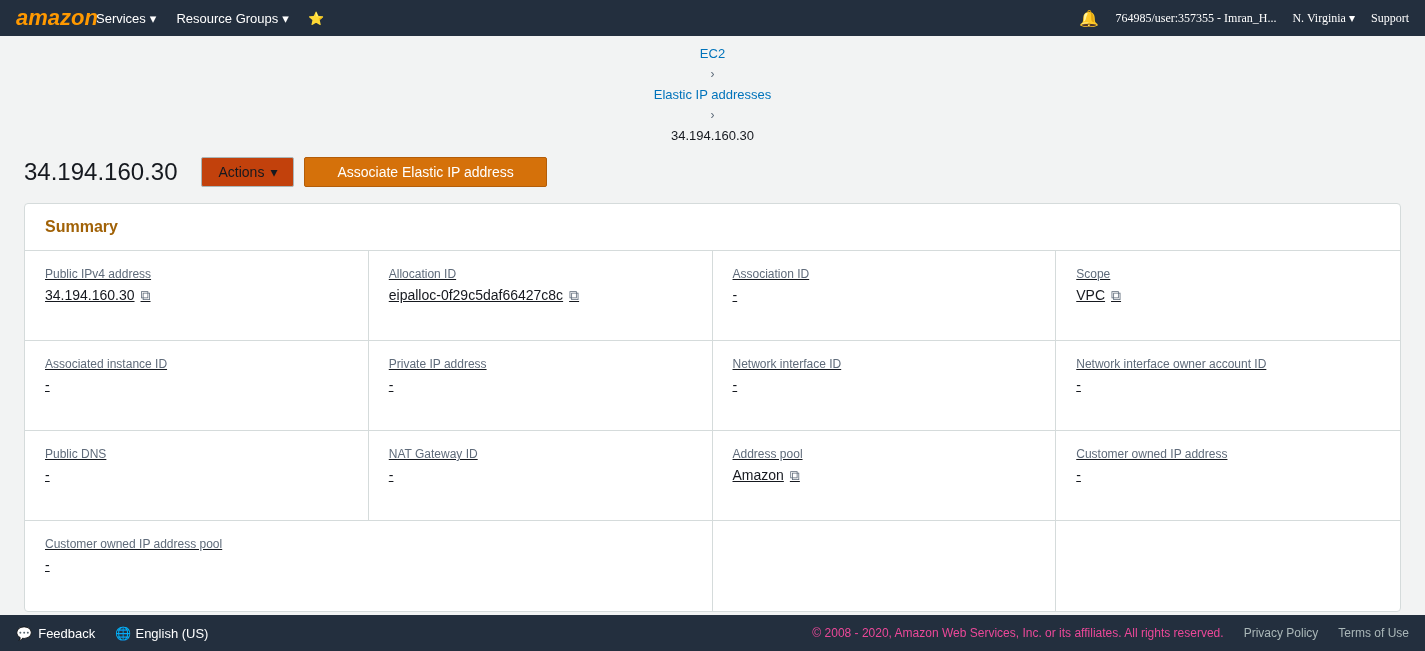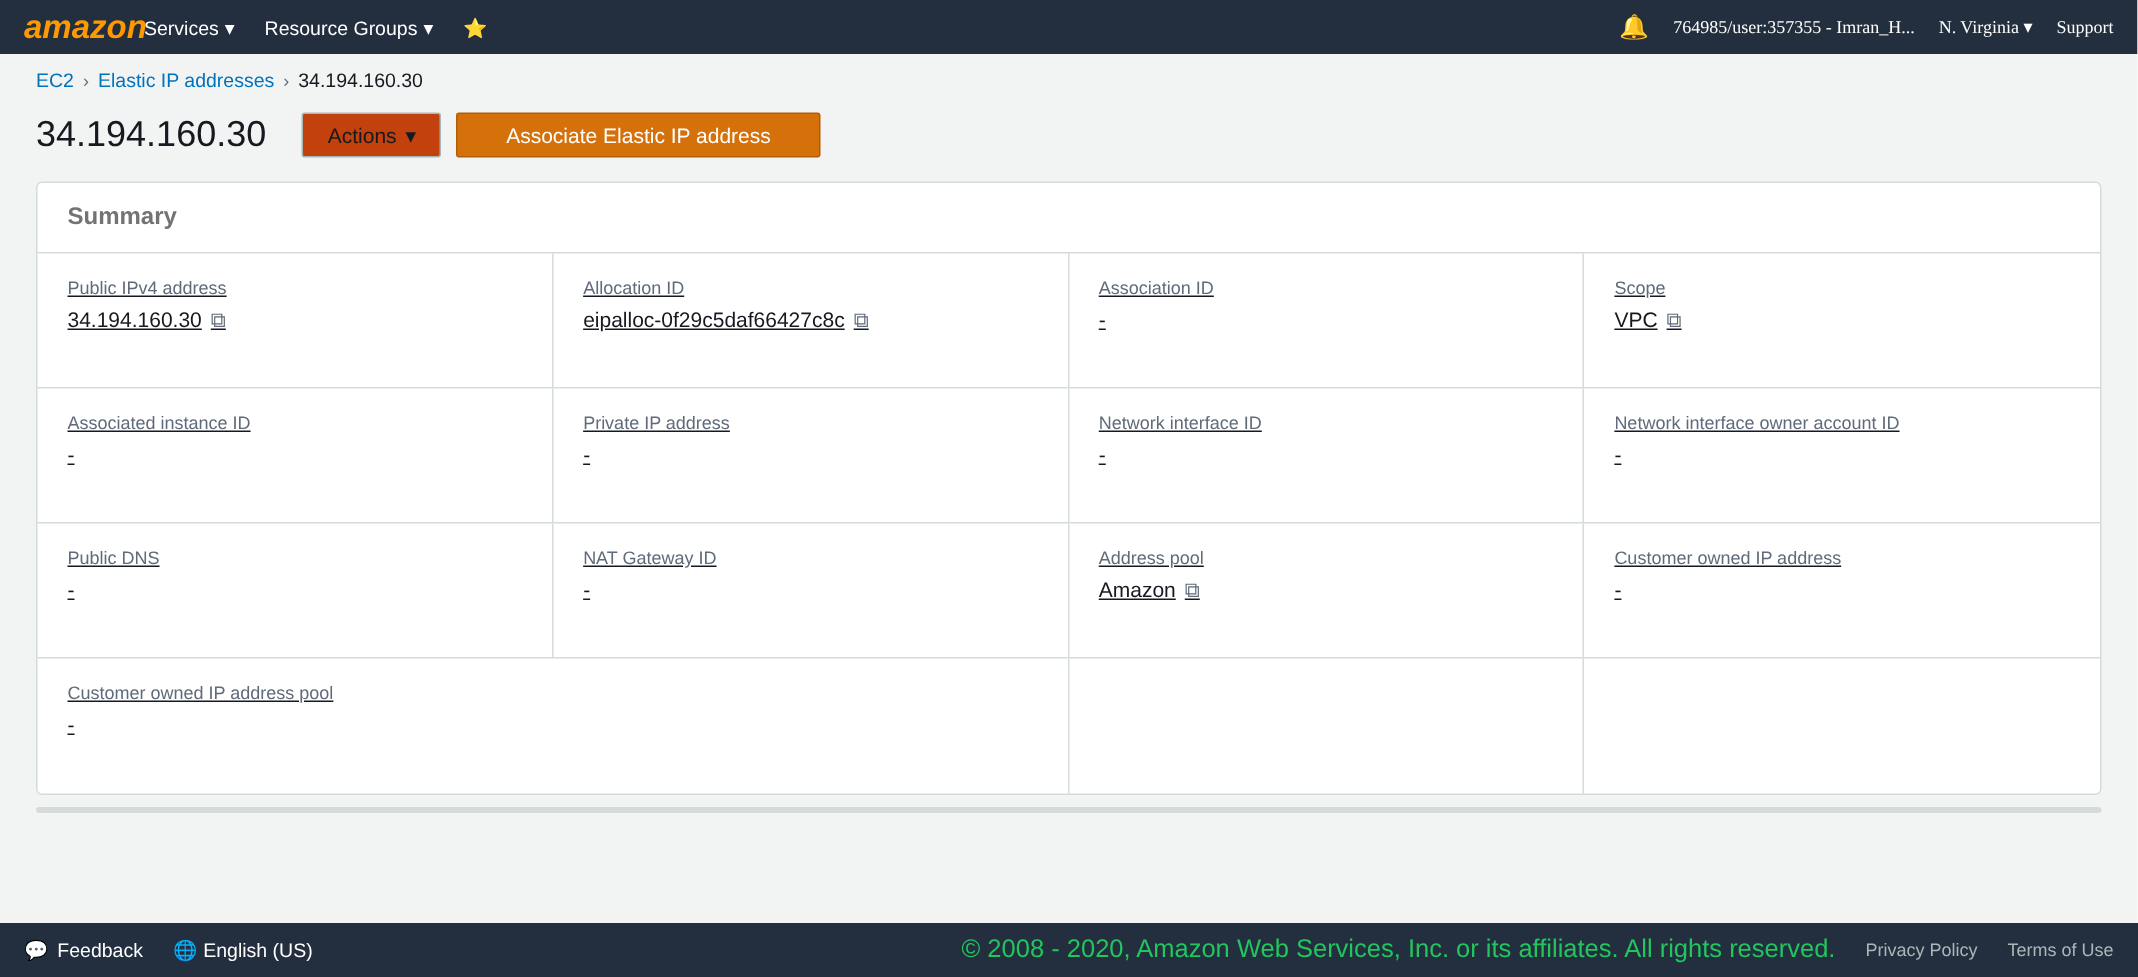--- a/index.html
+++ b/index.html
@@ -55,20 +55,21 @@
       font-family: Liberation Serif, serif;
     }
 
     
     .breadcrumb {
       padding: 10px 24px 6px;
       display: flex;
       align-items: center;
       gap: 6px;
       font-size: 13px;
+      flex-direction: column;
     }
     .breadcrumb-link {
       color: #0073bb;
       cursor: pointer;
       text-decoration: none;
     }
     .breadcrumb-sep {
       color: #5f6b7a;
       font-size: 12px;
     }
@@ -124,21 +125,21 @@
       margin: 0 24px;
       background: #fff;
       border: 1px solid #d5dbdb;
       border-radius: 4px;
     }
     .summary-header {
       padding: 14px 20px;
       border-bottom: 1px solid #d5dbdb;
       font-size: 16px;
       font-weight: 700;
-      color: #737373;
+      color: #a16207;
     }
     .summary-grid {
       display: grid;
       grid-template-columns: repeat(4, 1fr);
       border-top: none;
       text-decoration: underline;
     }
     .summary-cell {
       padding: 16px 20px;
       border-right: 1px solid #d5dbdb;
@@ -201,22 +202,22 @@
       align-items: center;
       gap: 20px;
     }
     .bottom-link {
       color: #aab7b8;
       font-size: 12px;
       cursor: pointer;
       text-decoration: none;
     }
     .bottom-copyright {
-      color: #22c55e;
-      font-size: 17px;
+      color: #ec4899;
+      font-size: 12px;
     }
     .language-btn {
       color: #fff;
       font-size: 13px;
       cursor: pointer;
       display: flex;
       align-items: center;
       gap: 4px;
       background: none;
       border: none;

